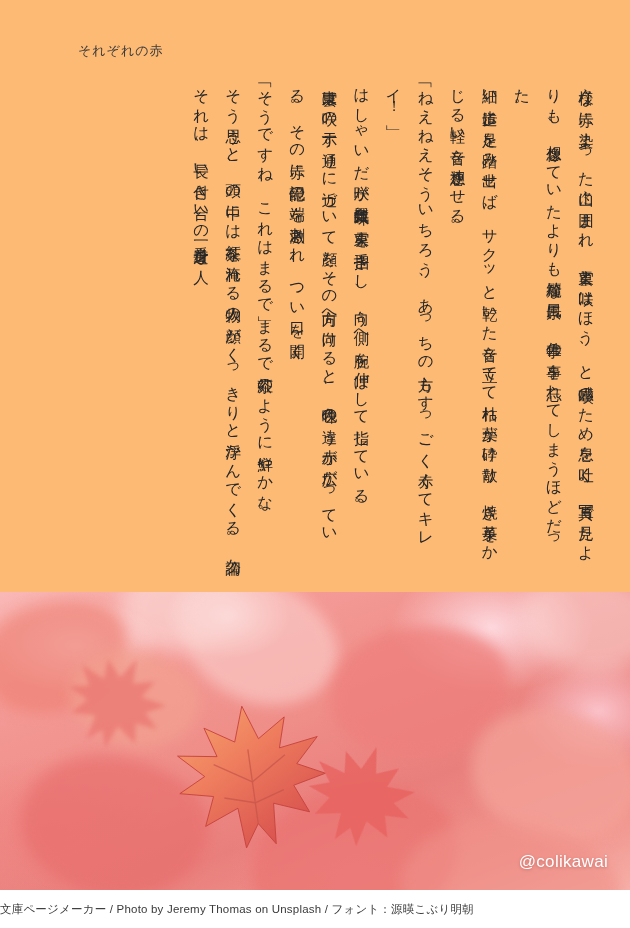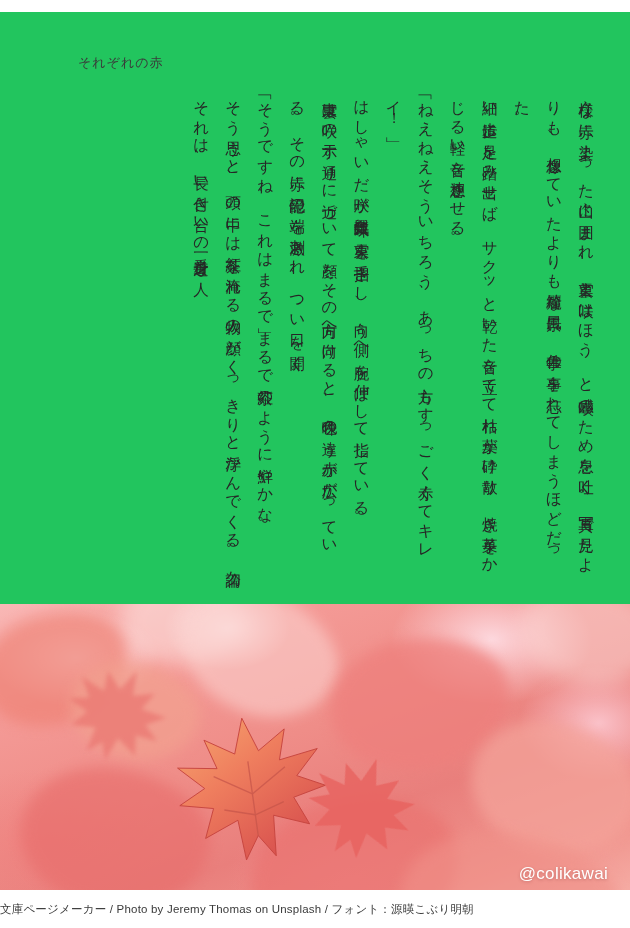--- a/index.html
+++ b/index.html
@@ -12,22 +12,21 @@
     height: 928px;
     position: relative;
     overflow: hidden;
     font-family: "Liberation Serif", "DejaVu Serif", serif;
     color: #2b2b2b;
   }
 
   .page {
     position: absolute;
     inset: 0;
-    background: #22c55e;
-    margin-top: 12px;
+    background: #fdba74;
   }
 
   
   .header-title {
     position: absolute;
     top: 42px;
     left: 78px;
     font-size: 13px;
     letter-spacing: 1px;
     color: #3a3a3a;

